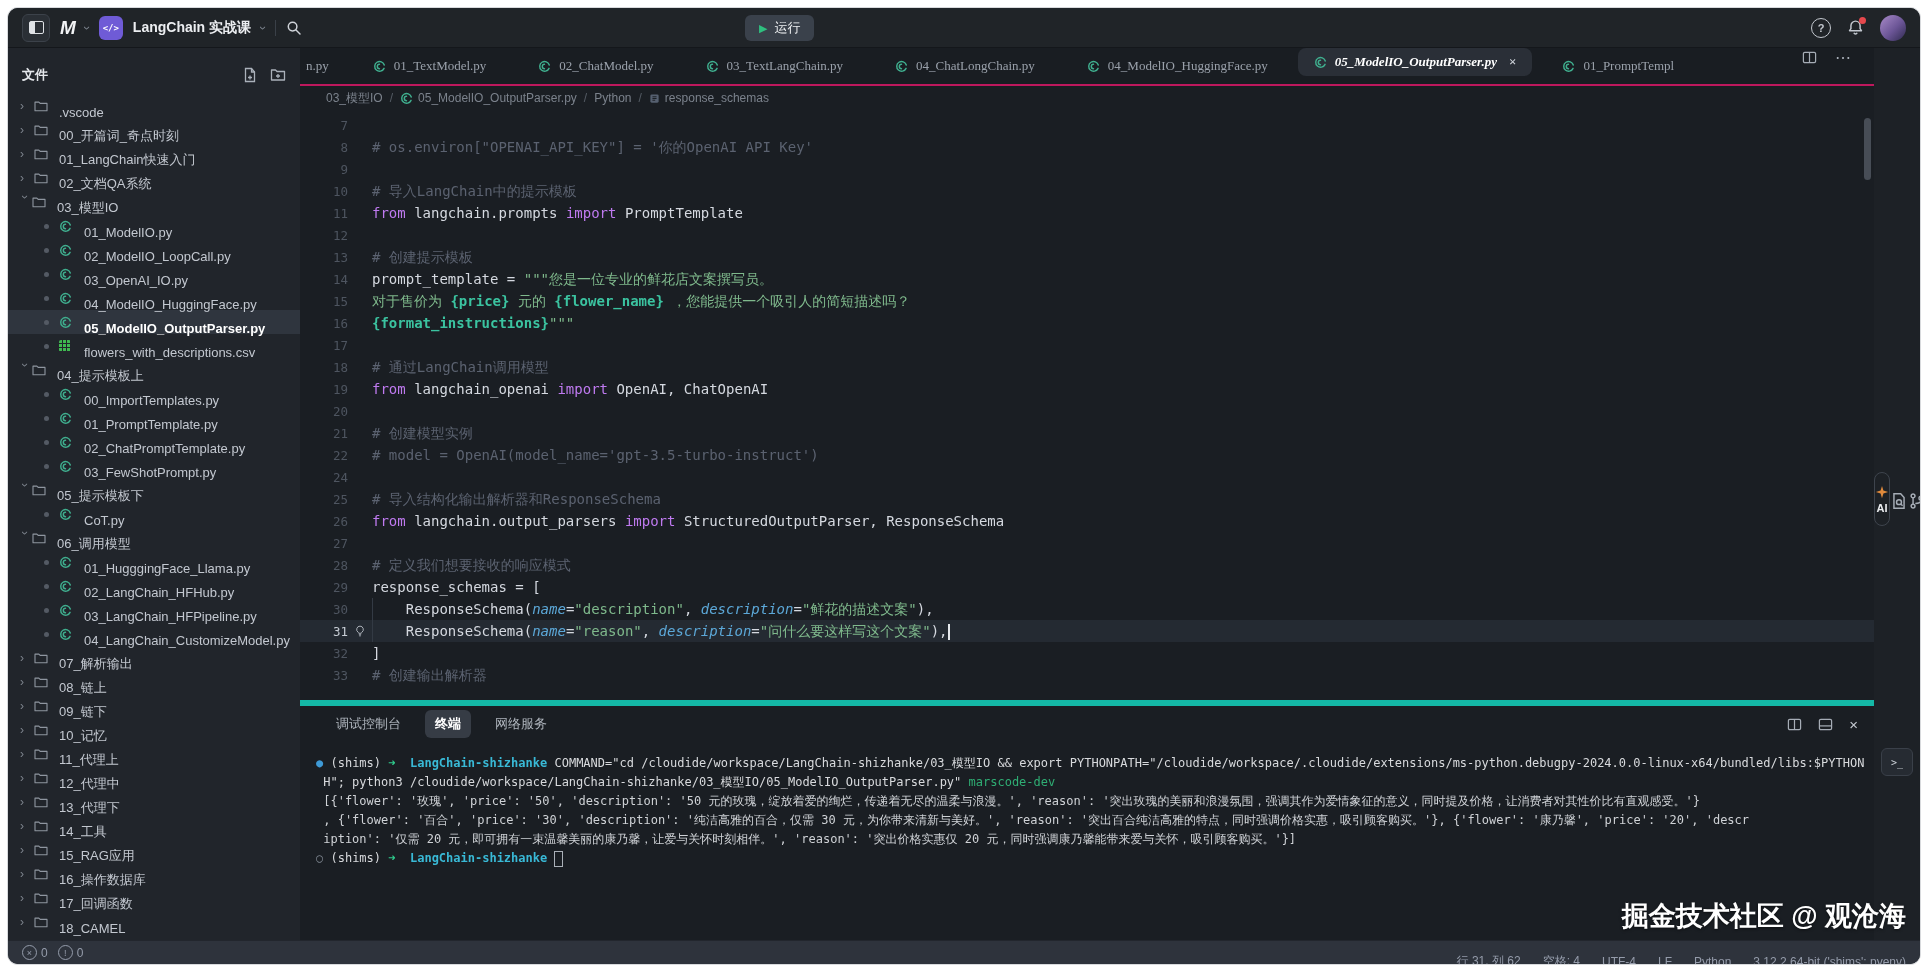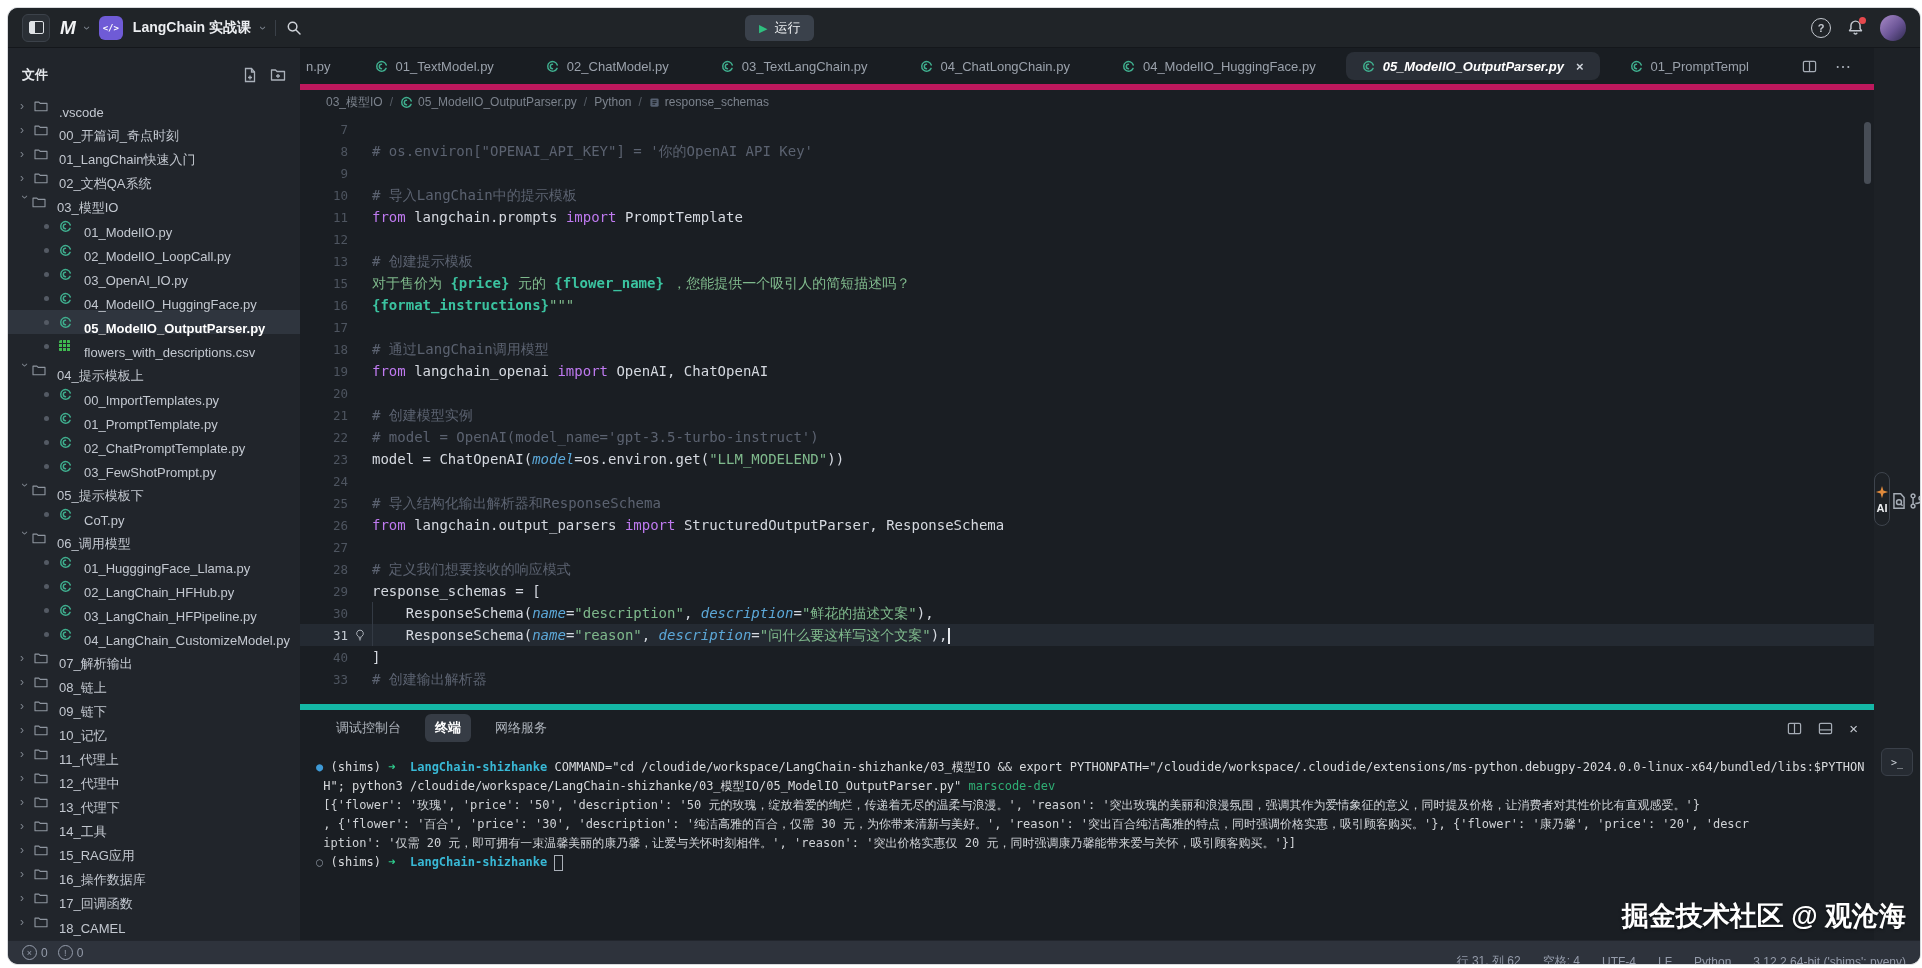--- a/index.html
+++ b/index.html
@@ -43,21 +43,21 @@
   .chev{width:14px;color:#7d848d;font-size:12px;display:inline-block;flex:none;}
   .chev.open{transform:rotate(90deg);width:14px;margin-left:-2px;}
   .fic{width:18px;margin-right:7px;display:flex;align-items:center;flex:none;}
   .dot{width:5px;height:5px;border-radius:50%;background:#545a64;margin:0 10px 0 2px;flex:none;}
   .csvic{width:12px;height:12px;border-radius:2px;background:#3fb950;
     background-image:linear-gradient(#21252b 1px,transparent 1px),linear-gradient(90deg,#21252b 1px,transparent 1px);
     background-size:4px 4px;background-position:3px 3px;}
   .tlabel{color:#c3c8d0;font-size:13px;white-space:nowrap;margin-top:12px;}
   
   .editor-col{flex:1;min-width:0;display:flex;flex-direction:column;background:#1a1e23;}
-  .tabbar{height:36px;flex:none;background:#191d22;border-bottom:6px solid #be185d;display:flex;align-items:center;overflow:hidden;}
+  .tabbar{height:36px;flex:none;background:#191d22;border-bottom:2px solid #be185d;display:flex;align-items:flex-start;overflow:hidden;font-family:Liberation Serif, serif;}
   .tab{height:36px;display:flex;align-items:center;gap:8px;padding:0 26px;color:#9aa1ab;font-size:13px;white-space:nowrap;flex:none;}
   .tab.clipped{padding:0 18px 0 6px;}
   .tab.active{background:#2a2f37;border-radius:8px;height:28px;margin:0 4px;color:#fff;
     font-style:italic;font-weight:700;padding:0 16px;}
   .tab .tclose{color:#cfd4db;font-size:13px;font-style:normal;margin-left:4px;}
   .tab-sp{flex:1;}
   .tabbar-icons{display:flex;align-items:center;gap:18px;padding-right:22px;}
   .moredots{color:#a6adb6;font-size:16px;letter-spacing:1px;}
   .breadcrumb{height:24px;flex:none;display:flex;align-items:center;gap:7px;padding-left:26px;
     color:#7b828c;font-size:12px;}
@@ -649,20 +649,25 @@
               <span class="ln">12</span>
               <span class="bcol"></span>
               <span class="code"></span>
             </div>
             <div class="cl">
               <span class="ln">13</span>
               <span class="bcol"></span>
               <span class="code"><span class="tk-cm"># 创建提示模板</span></span>
             </div>
             <div class="cl">
+              <span class="ln">14</span>
+              <span class="bcol"></span>
+              <span class="code"><span class="tk-tx">prompt_template </span><span class="tk-tx">= </span><span class="tk-st">"""您是一位专业的鲜花店文案撰写员。</span></span>
+            </div>
+            <div class="cl">
               <span class="ln">15</span>
               <span class="bcol"></span>
               <span class="code"><span class="tk-st">对于售价为 </span><span class="tk-ph">{price}</span><span class="tk-st"> 元的 </span><span class="tk-ph">{flower_name}</span><span class="tk-st"> ，您能提供一个吸引人的简短描述吗？</span></span>
             </div>
             <div class="cl">
               <span class="ln">16</span>
               <span class="bcol"></span>
               <span class="code"><span class="tk-ph">{format_instructions}</span><span class="tk-st">"""</span></span>
             </div>
             <div class="cl">
@@ -687,25 +692,20 @@
             </div>
             <div class="cl">
               <span class="ln">21</span>
               <span class="bcol"></span>
               <span class="code"><span class="tk-cm"># 创建模型实例</span></span>
             </div>
             <div class="cl">
               <span class="ln">22</span>
               <span class="bcol"></span>
               <span class="code"><span class="tk-cm"># model = OpenAI(model_name='gpt-3.5-turbo-instruct')</span></span>
-            </div>
-            <div class="cl">
-              <span class="ln">23</span>
-              <span class="bcol"></span>
-              <span class="code"><span class="tk-tx">model </span><span class="tk-tx">= </span><span class="tk-tx">ChatOpenAI(</span><span class="tk-pr">model</span><span class="tk-tx">=</span><span class="tk-tx">os.environ.get(</span><span class="tk-st">"LLM_MODELEND"</span><span class="tk-tx">))</span></span>
             </div>
             <div class="cl">
               <span class="ln">24</span>
               <span class="bcol"></span>
               <span class="code"></span>
             </div>
             <div class="cl">
               <span class="ln">25</span>
               <span class="bcol"></span>
               <span class="code"><span class="tk-cm"># 导入结构化输出解析器和ResponseSchema</span></span>
@@ -739,21 +739,21 @@
               <span class="ln">31</span>
               <span class="bcol">
                 <svg width="12" height="12" viewBox="0 0 16 16">
                   <path d="M8 1.5a4.5 4.5 0 0 1 2.5 8.2c-.5.4-.8.9-.8 1.3H6.3c0-.4-.3-.9-.8-1.3A4.5 4.5 0 0 1 8 1.5z" fill="none" stroke="#b9bec6" stroke-width="1.2"></path>
                   <path d="M6.5 13h3M7 14.5h2" stroke="#b9bec6" stroke-width="1.2"></path>
                 </svg>
               </span>
               <span class="code"><span class="tk-tx">    ResponseSchema(</span><span class="tk-pr">name</span><span class="tk-tx">=</span><span class="tk-st">"reason"</span><span class="tk-tx">, </span><span class="tk-pr">description</span><span class="tk-tx">=</span><span class="tk-st">"问什么要这样写这个文案"</span><span class="tk-tx">),</span><span class="caret"></span></span>
             </div>
             <div class="cl">
-              <span class="ln">40</span>
+              <span class="ln">32</span>
               <span class="bcol"></span>
               <span class="code"><span class="tk-tx">]</span></span>
             </div>
             <div class="cl">
               <span class="ln">33</span>
               <span class="bcol"></span>
               <span class="code"><span class="tk-cm"># 创建输出解析器</span></span>
             </div>
           </div>
         <div class="sb-thumb"></div>

